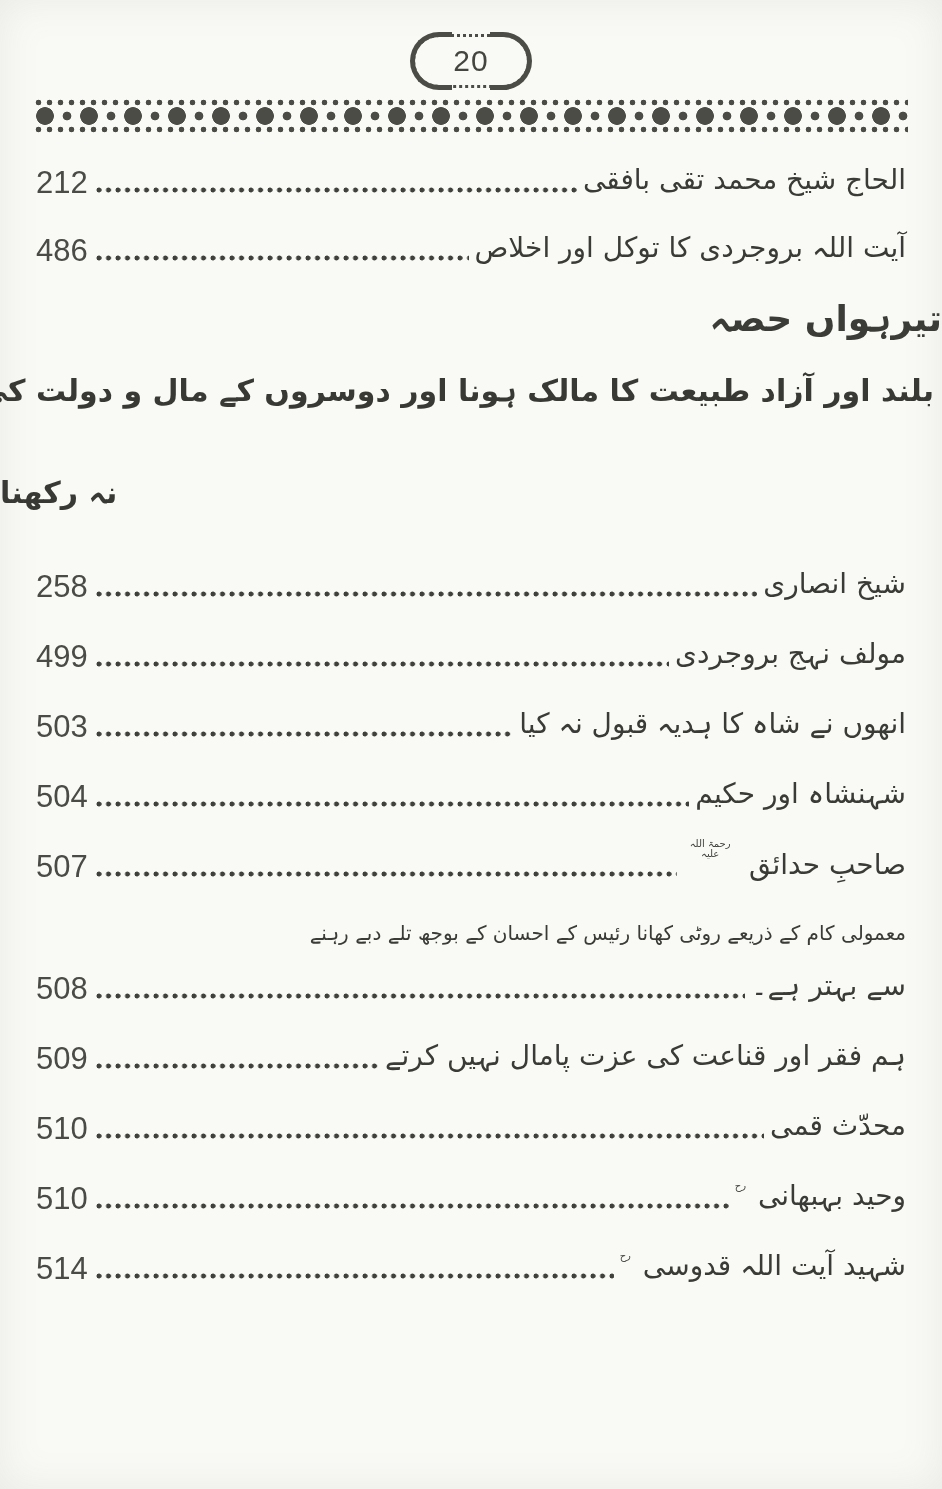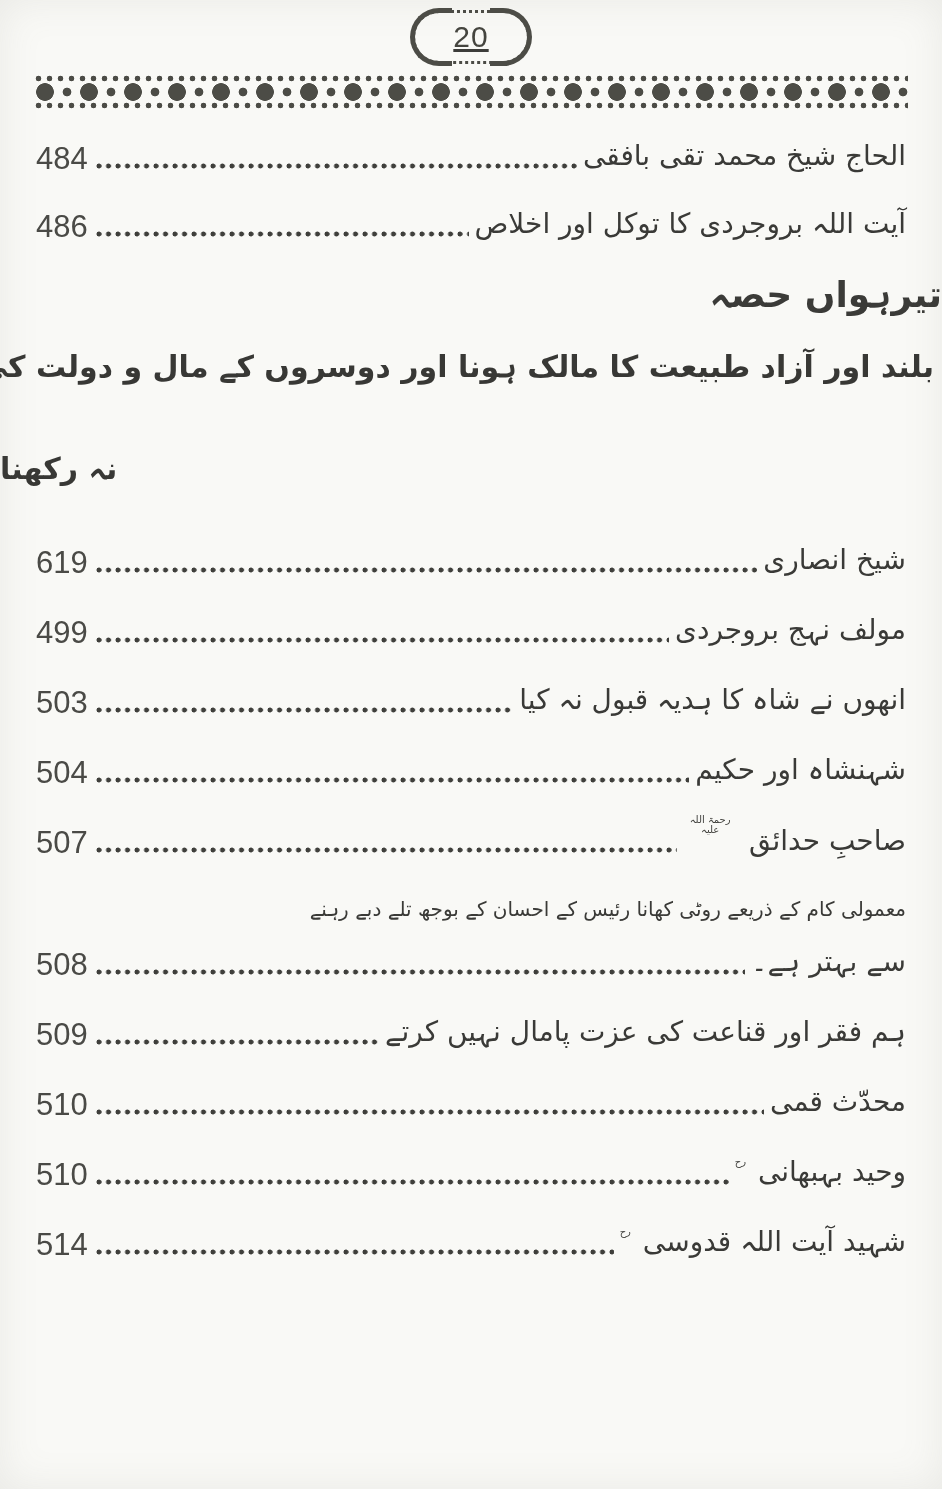--- a/index.html
+++ b/index.html
@@ -11,21 +11,21 @@
     height: 1489px;
     margin: 0 auto;
     background: #f9f9f6;
     color: #3d3d3a;
     overflow: hidden;
     box-sizing: border-box;
     box-shadow: inset 0 0 40px rgba(120,120,115,0.12);
   }
 
   
-  .oval-wrap { display: flex; justify-content: center; padding-top: 10px; text-decoration: underline; }
+  .oval-wrap { display: flex; justify-content: center; padding-top: 34px; }
   .page-oval {
     position: relative;
     width: 118px; height: 54px;
     border: 3px dotted #4c4c46;
     border-radius: 28px;
     display: flex; align-items: center; justify-content: center;
     box-sizing: border-box;
   }
   .page-oval::before, .page-oval::after {
     content: ""; position: absolute; top: -5px; bottom: -5px; width: 42px;
@@ -117,40 +117,40 @@
   </div>
 
   <div class="bead-border">
     <div class="chain"></div>
     <div class="chain-big"></div>
     <div class="chain"></div>
   </div>
 
   <div class="toc-top">
     <div class="toc-row">
-      <span class="num">484</span>
+      <span class="num">212</span>
       <span class="leader"></span>
       <span class="title">الحاج شیخ محمد تقی بافقی</span>
     </div>
     <div class="toc-row">
       <span class="num">486</span>
       <span class="leader"></span>
       <span class="title">آیت اللہ بروجردی کا توکل اور اخلاص</span>
     </div>
   </div>
 
   <div class="part-title">تیرہواں حصہ</div>
   <div class="main-heading">بلند اور آزاد طبیعت کا مالک ہونا اور دوسروں کے مال و دولت کی امید</div>
   <div class="sub-heading">نہ رکھنا</div>
 
   <div class="toc-main">
 
 
     <div class="toc-row">
-      <span class="num">619</span>
+      <span class="num">258</span>
       <span class="leader"></span>
       <span class="title">شیخ انصاری</span>
     </div>
 
     <div class="toc-row">
       <span class="num">499</span>
       <span class="leader"></span>
       <span class="title">مولف نہج بروجردی</span>
     </div>
 

